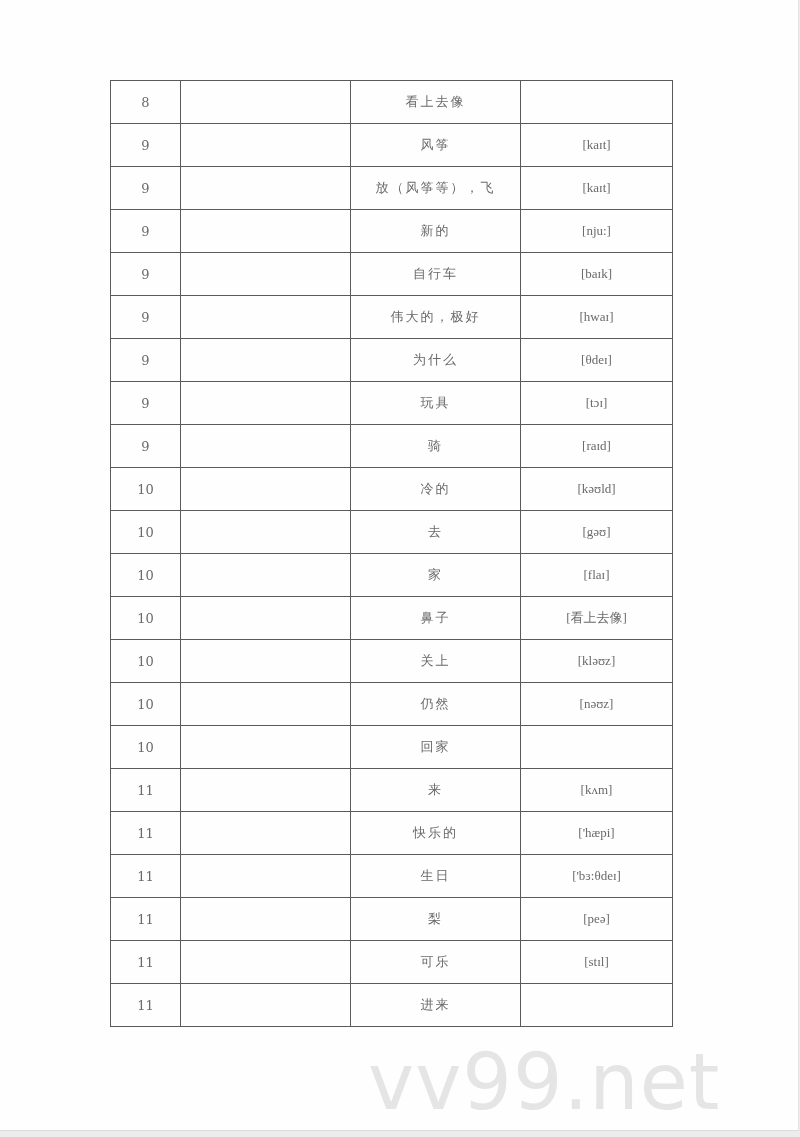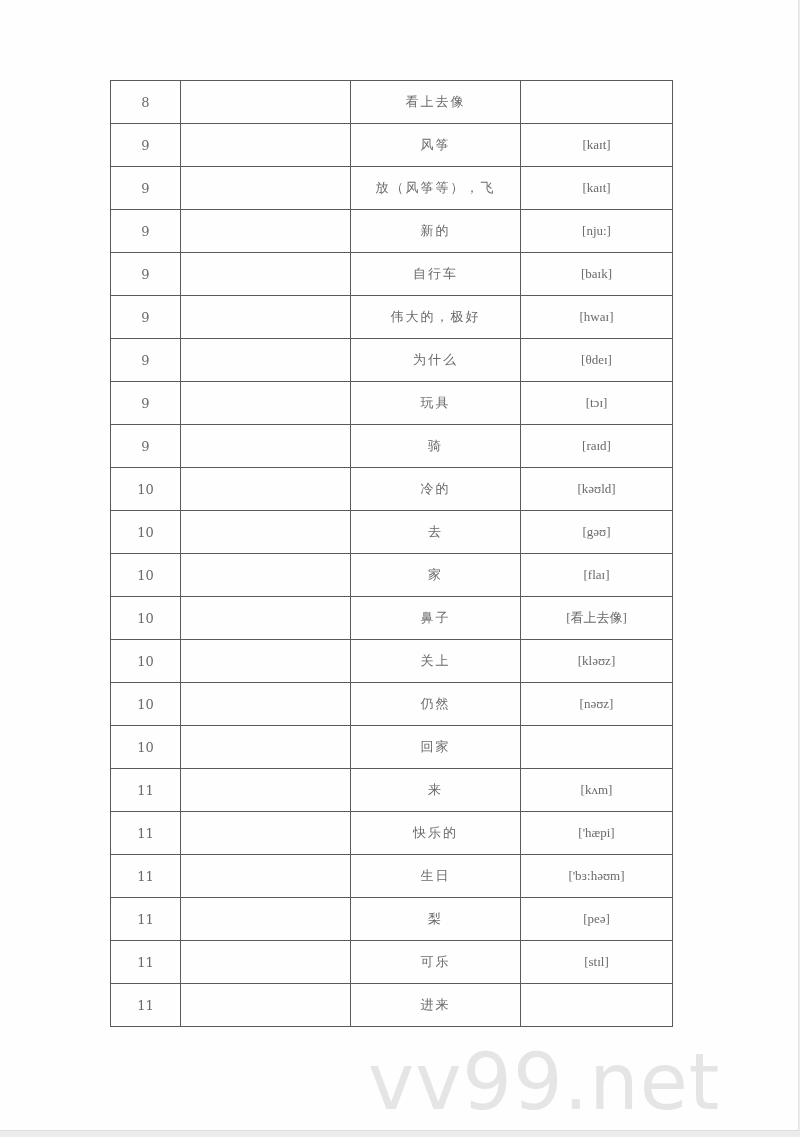--- a/index.html
+++ b/index.html
@@ -154,21 +154,21 @@
         <tr>
           <td class="num">11</td>
           <td class="word"></td>
           <td class="cn">快乐的</td>
           <td class="ipa">['hæpi]</td>
         </tr>
         <tr>
           <td class="num">11</td>
           <td class="word"></td>
           <td class="cn">生日</td>
-          <td class="ipa">['bɜ:həʊm]</td>
+          <td class="ipa">['bɜ:θdeɪ]</td>
         </tr>
         <tr>
           <td class="num">11</td>
           <td class="word"></td>
           <td class="cn">梨</td>
           <td class="ipa">[peə]</td>
         </tr>
         <tr>
           <td class="num">11</td>
           <td class="word"></td>

